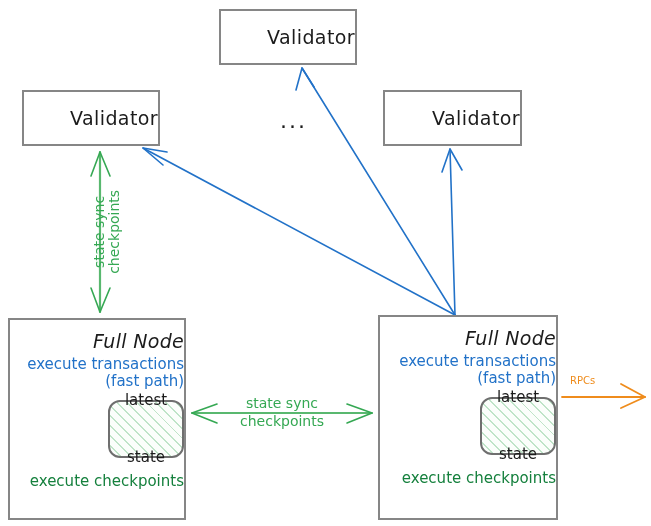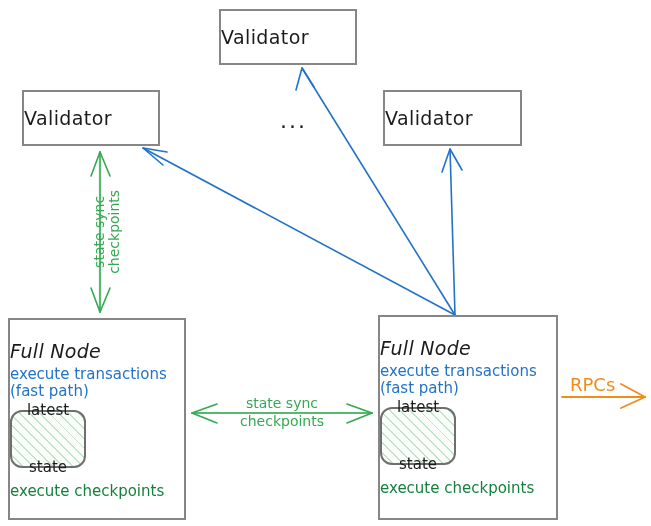--- a/index.html
+++ b/index.html
@@ -25,33 +25,33 @@
     height: 526px;
     pointer-events: none;
   }
   .node-box {
     position: absolute;
     box-sizing: border-box;
     border: 2px solid #868686;
     background: #ffffff;
     display: flex;
     flex-direction: column;
-    align-items: flex-start;
+    align-items: flex-end;
   }
   .validator-box {
     justify-content: center;
   }
   .validator-label {
     font-family: "DejaVu Sans", sans-serif;
     font-size: 19px;
     color: #1b1b1b;
     letter-spacing: 0.4px;
   }
   .fullnode-box {
-    padding-top: 20px;
+    padding-top: 10px;
   }
   .fullnode-title {
     font-family: "DejaVu Sans", sans-serif;
     font-size: 19px;
     color: #1b1b1b;
     font-style: italic;
     letter-spacing: 0.3px;
     margin-bottom: 4px;
   }
   .fullnode-blue {
@@ -104,21 +104,21 @@
     color: #35a853;
     font-size: 14px;
     text-align: center;
   }
   .label-blue {
     color: #2272c8;
     font-size: 15px;
   }
   .label-orange {
     color: #ef8c1c;
-    font-size: 18px;
+    font-size: 10px;
   }
   .vert-label {
     transform-origin: center center;
   }
   .ellipsis-mark {
     position: absolute;
     font-family: "DejaVu Sans", sans-serif;
     font-size: 22px;
     color: #1b1b1b;
     letter-spacing: 2px;

